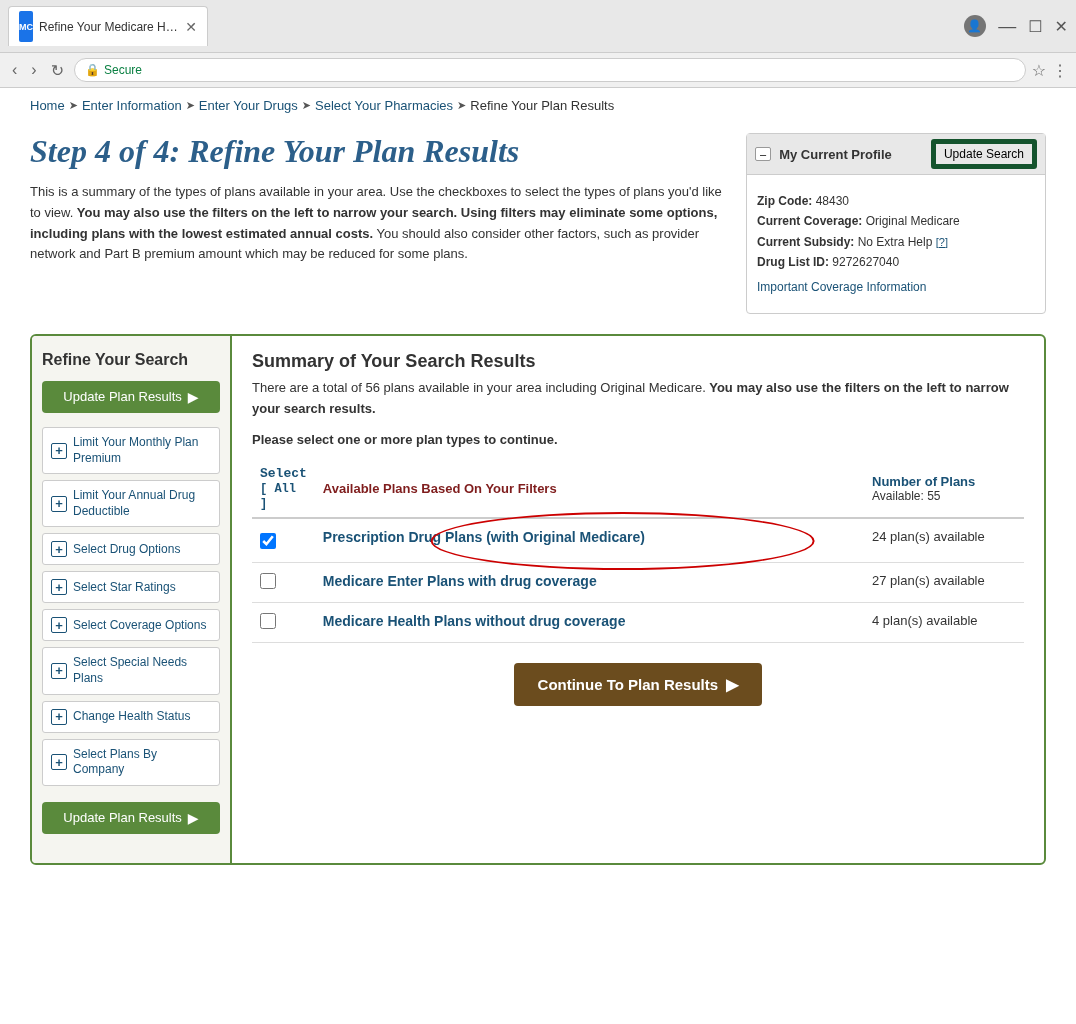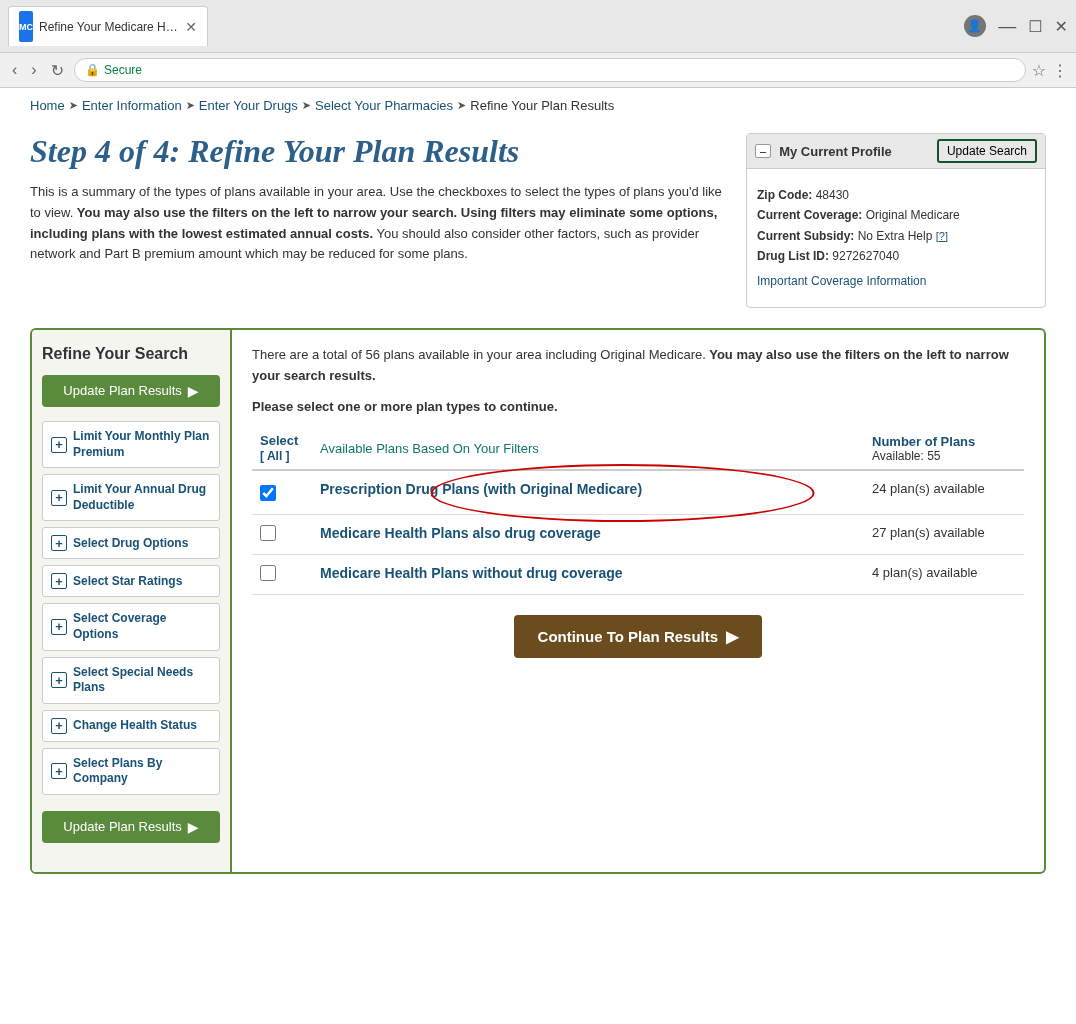--- a/index.html
+++ b/index.html
@@ -38,54 +38,54 @@
     .header-left { flex: 1; }
     .page-title { font-family: Georgia, serif; font-style: italic; font-size: 32px; color: #2c5f8a; margin-bottom: 12px; }
     .header-desc { font-size: 13px; line-height: 1.6; color: #333; }
     .header-desc strong { font-weight: bold; }
 
     
     .profile-box { border: 1px solid #ccc; border-radius: 4px; min-width: 300px; font-size: 12px; }
     .profile-box-header { display: flex; align-items: center; background: #e8e8e8; padding: 5px 8px; border-bottom: 1px solid #ccc; gap: 8px; }
     .profile-minimize { background: #fff; border: 1px solid #999; border-radius: 2px; padding: 0 4px; font-size: 11px; cursor: pointer; }
     .profile-title { font-weight: bold; font-size: 13px; }
-    .profile-update-btn { background: #e8e8e8; border: 2px solid #14532d; border-radius: 3px; padding: 3px 8px; font-size: 12px; cursor: pointer; margin-left: auto; }
+    .profile-update-btn { background: #e8e8e8; border: 5px solid #14532d; border-radius: 3px; padding: 3px 8px; font-size: 12px; cursor: pointer; margin-left: auto; }
     .profile-body { padding: 16px 10px; line-height: 1.7; }
     .profile-body .label { font-weight: bold; }
     .profile-link { color: #1a5276; text-decoration: none; display: block; margin-top: 4px; font-size: 12px; }
     .help-link { color: #1a5276; font-size: 11px; }
 
     
     .search-container { background: #fff; border: 2px solid #5a8a3c; border-radius: 6px; margin-bottom: 20px; display: flex; min-height: 500px; }
 
     
     .sidebar { background: #f5f5f0; border-right: 2px solid #5a8a3c; min-width: 200px; max-width: 200px; padding: 15px 10px; border-radius: 4px 0 0 4px; }
     .sidebar-title { font-size: 16px; font-weight: bold; color: #333; margin-bottom: 12px; }
     .update-btn { background: #5a8a3c; color: #fff; border: none; border-radius: 4px; padding: 8px 14px; font-size: 13px; font-weight: normal; cursor: pointer; width: 100%; display: flex; align-items: center; justify-content: center; gap: 6px; margin-bottom: 14px; }
     .update-btn .arrow { font-size: 14px; }
     .filter-item { border: 1px solid #ccc; border-radius: 3px; background: #fff; padding: 7px 8px; margin-bottom: 6px; display: flex; align-items: center; gap: 6px; cursor: pointer; }
     .filter-plus { color: #1a5276; font-weight: bold; font-size: 14px; border: 1px solid #1a5276; border-radius: 2px; width: 16px; height: 16px; display: flex; align-items: center; justify-content: center; flex-shrink: 0; font-size: 13px; line-height: 1; }
-    .filter-label { font-size: 12px; color: #1a5276; font-weight: bold; line-height: 1.3; }
+    .filter-label { font-size: 12px; color: #1a5276; font-weight: normal; line-height: 1.3; }
 
     
     .main-content { flex: 1; padding: 15px 20px; }
     .summary-title { font-size: 18px; font-weight: bold; color: #333; margin-bottom: 6px; }
     .summary-desc { font-size: 13px; line-height: 1.6; margin-bottom: 10px; }
     .summary-desc strong { font-weight: bold; }
 
     
     .plan-table { width: 100%; border-collapse: collapse; margin-top: 10px; }
     .plan-table th { text-align: left; font-weight: bold; font-size: 13px; padding: 6px 8px; border-bottom: 2px solid #ccc; color: #1a5276; }
     .plan-table td { padding: 10px 8px; border-bottom: 1px solid #ddd; vertical-align: top; font-size: 13px; }
     .plan-name { color: #1a5276; font-weight: bold; text-decoration: none; font-size: 14px; }
     .plans-count { color: #333; font-size: 13px; }
     .all-link { color: #1a5276; font-size: 12px; text-decoration: none; }
-    .th-select { width: 60px; }
+    .th-select { width: 60px; font-family: Liberation Mono, monospace; }
     .th-plans { width: 160px; }
-    .th-available { font-weight: normal; font-size: 13px; color: #0f766e; }
+    .th-available { font-weight: bold; font-size: 13px; color: #7f1d1d; }
     .available-count { display: block; font-size: 12px; font-weight: normal; color: #333; }
 
     
     .plan-checkbox { width: 16px; height: 16px; cursor: pointer; }
 
     
     .oval-highlight { position: relative; }
     .oval-highlight::after {
       content: '';
       position: absolute;
@@ -231,20 +231,21 @@
 
       <div style="margin-top: 16px;">
         <button class="update-btn">
           <span>Update Plan Results</span>
           <span class="arrow">▶</span>
         </button>
       </div>
     </div>
 
     <div class="main-content">
+      <h2 class="summary-title">Summary of Your Search Results</h2>
       <p class="summary-desc">
         <span>There are a total of 56 plans available in your area including Original Medicare.</span><strong> You may also use the filters on the left to narrow your search results.</strong>
       </p>
       <p class="summary-desc">
         <strong>Please select one or more plan types to continue.</strong>
       </p>
 
       <table class="plan-table">
         <thead>
           <tr>
@@ -276,21 +277,21 @@
             <td>
               <span class="plans-count">24 plan(s) available</span>
             </td>
           </tr>
 
           <tr>
             <td>
               <input type="checkbox" class="plan-checkbox" style="">
             </td>
             <td>
-              <a href="#" class="plan-name">Medicare Health Plans also drug coverage</a>
+              <a href="#" class="plan-name">Medicare Enter Plans with drug coverage</a>
             </td>
             <td>
               <span class="plans-count">27 plan(s) available</span>
             </td>
           </tr>
 
           <tr>
             <td>
               <input type="checkbox" class="plan-checkbox" style="">
             </td>

